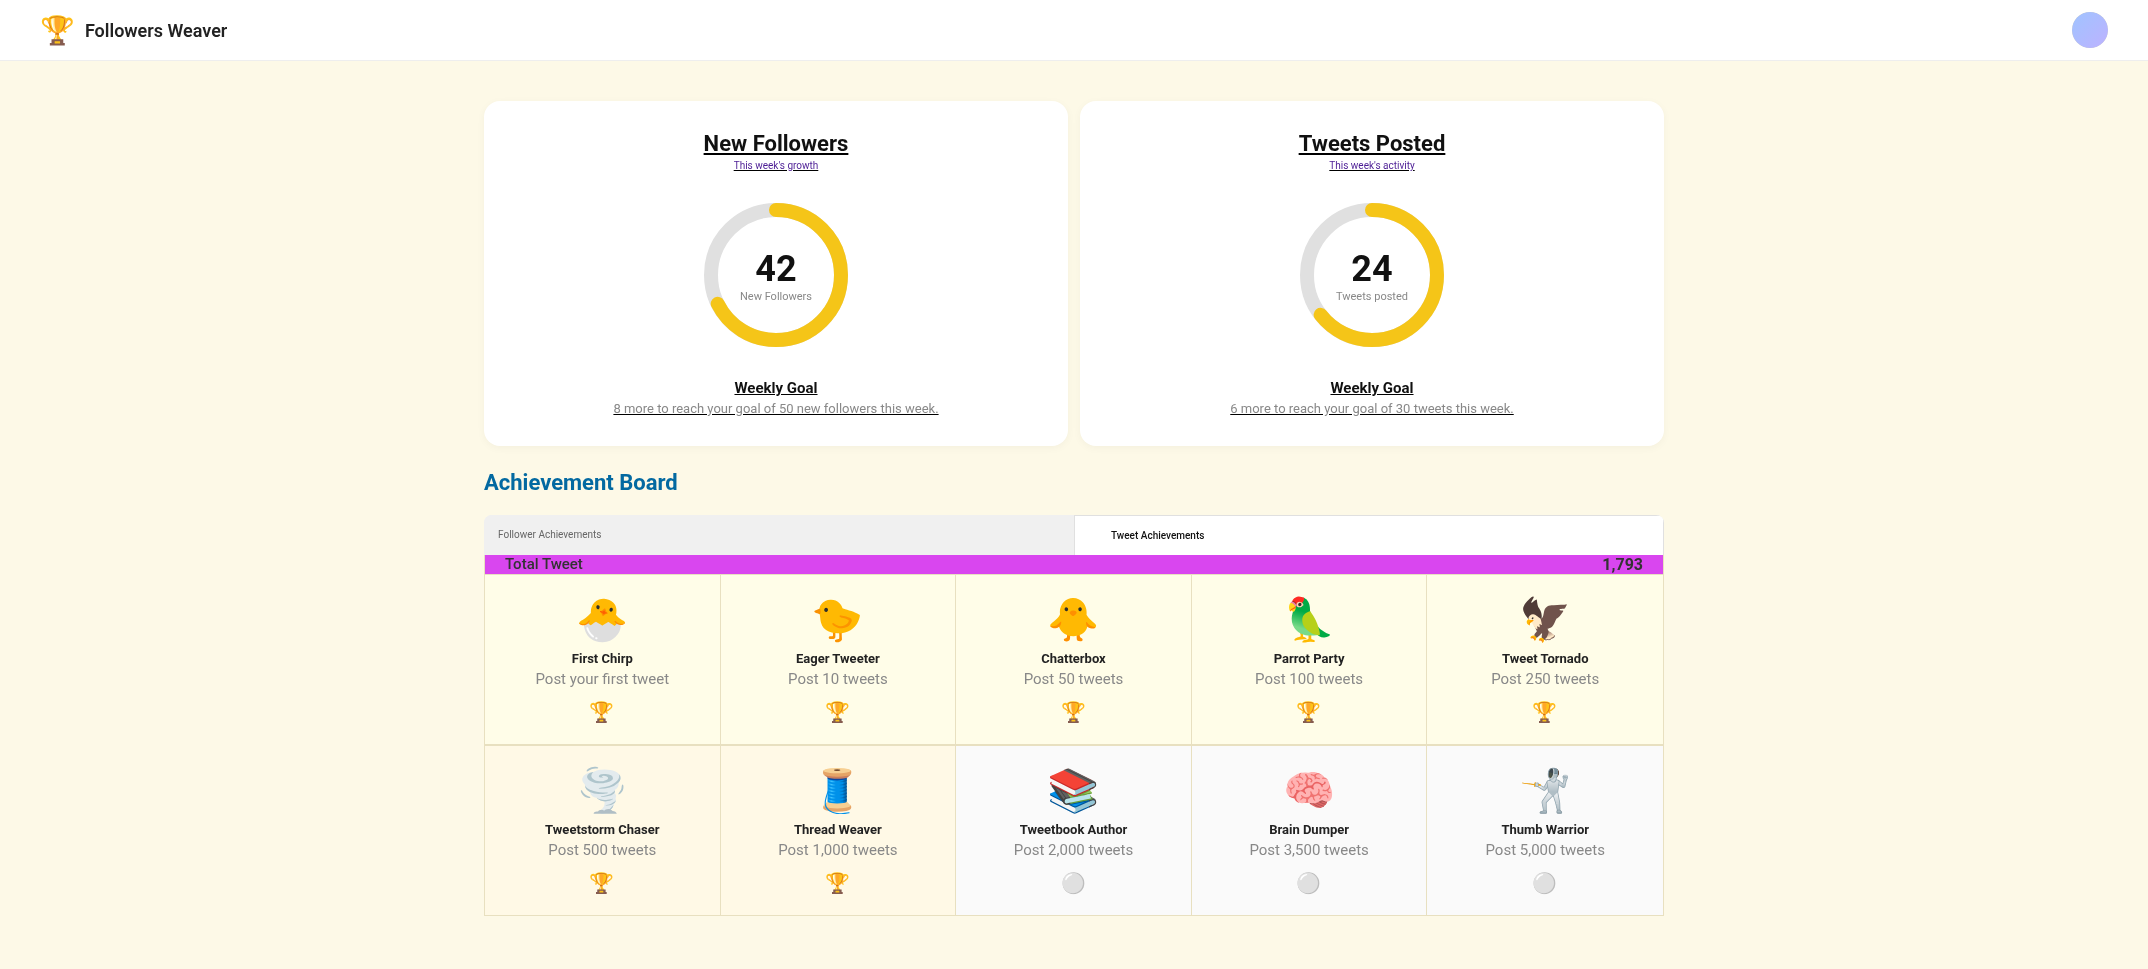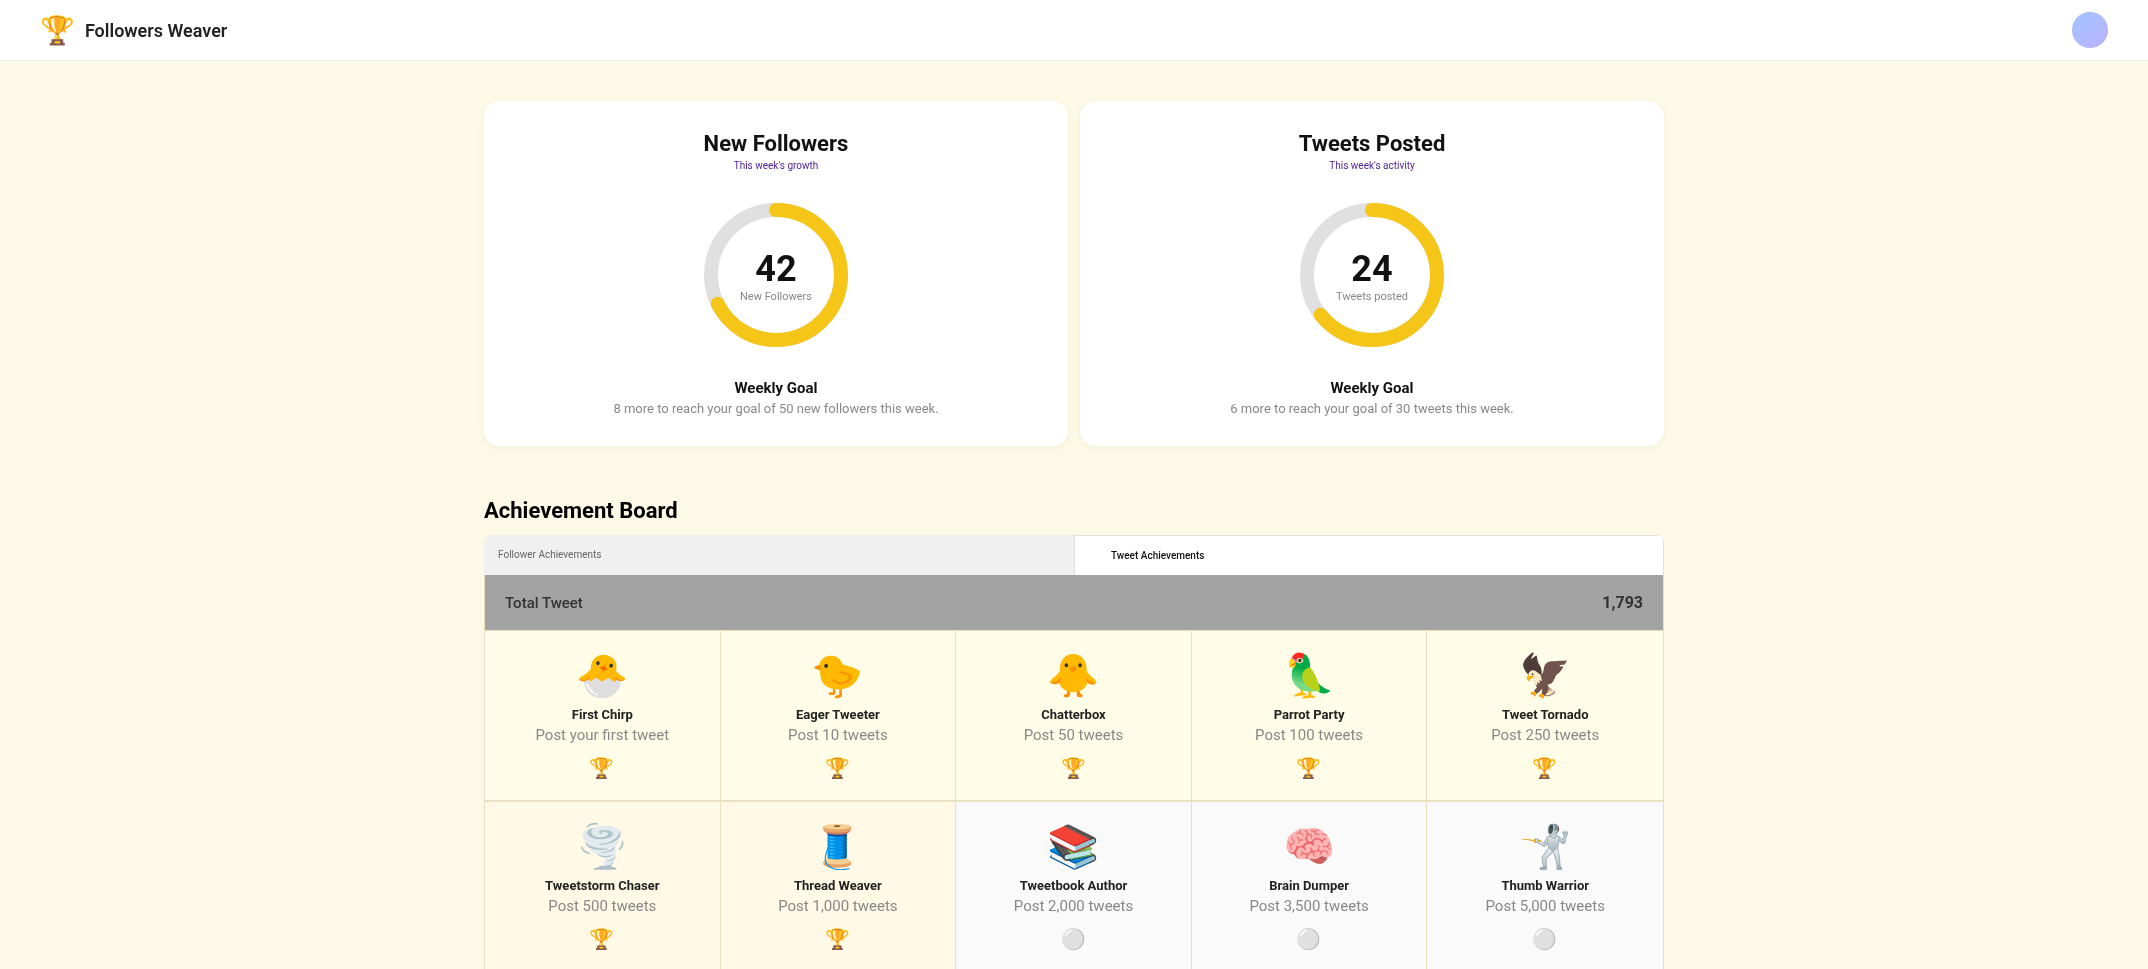--- a/index.html
+++ b/index.html
@@ -47,21 +47,22 @@
       max-width: 1240px;
       margin: 0 auto;
       padding: 40px 30px;
     }
 
     
     .stats-row {
       display: grid;
       grid-template-columns: 1fr 1fr;
       gap: 12px;
-      margin-bottom: 52px;
+      margin-bottom: 24px;
+      text-decoration: underline;
     }
     .stat-card {
       background: #fff;
       border-radius: 16px;
       padding: 30px 40px;
       text-align: center;
       box-shadow: 0 2px 8px rgba(0,0,0,0.04);
     }
     .stat-card-title {
       font-size: 22px;
@@ -119,22 +120,22 @@
       color: #888;
     }
 
     
     .achievement-board {
       margin-top: 10px;
     }
     .achievement-board-title {
       font-size: 22px;
       font-weight: 700;
-      color: #000000;
-      margin-bottom: 12px;
+      color: #0369a1;
+      margin-bottom: 20px;
     }
 
     
     .tabs {
       display: grid;
       grid-template-columns: 1fr 1fr;
       background: #f0f0f0;
       border-radius: 8px 8px 0 0;
       overflow: hidden;
     }
@@ -149,25 +150,25 @@
       background: #fff;
       color: #111;
       font-weight: 500;
       border: 1px solid #e0e0e0;
       border-bottom: none;
       padding-left: 36px;
     }
 
     
     .total-row {
-      background: #a3a3a3;
-      padding: 18px 20px;
+      background: #d946ef;
+      padding: 0 20px;
       display: flex;
       justify-content: space-between;
-      align-items: flex-end;
+      align-items: flex-start;
       font-size: 15px;
       font-weight: 500;
       color: #333;
       border: 1px solid #e8e0c0;
       border-top: none;
     }
     .total-value {
       font-weight: 700;
       font-size: 16px;
     }

